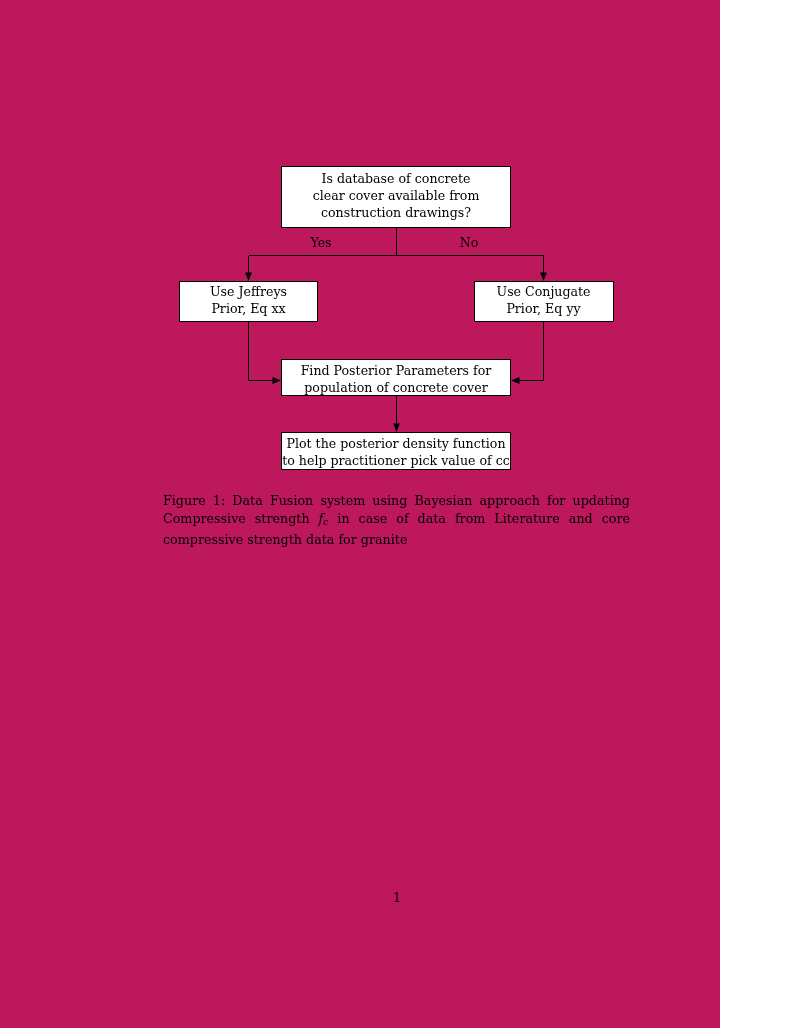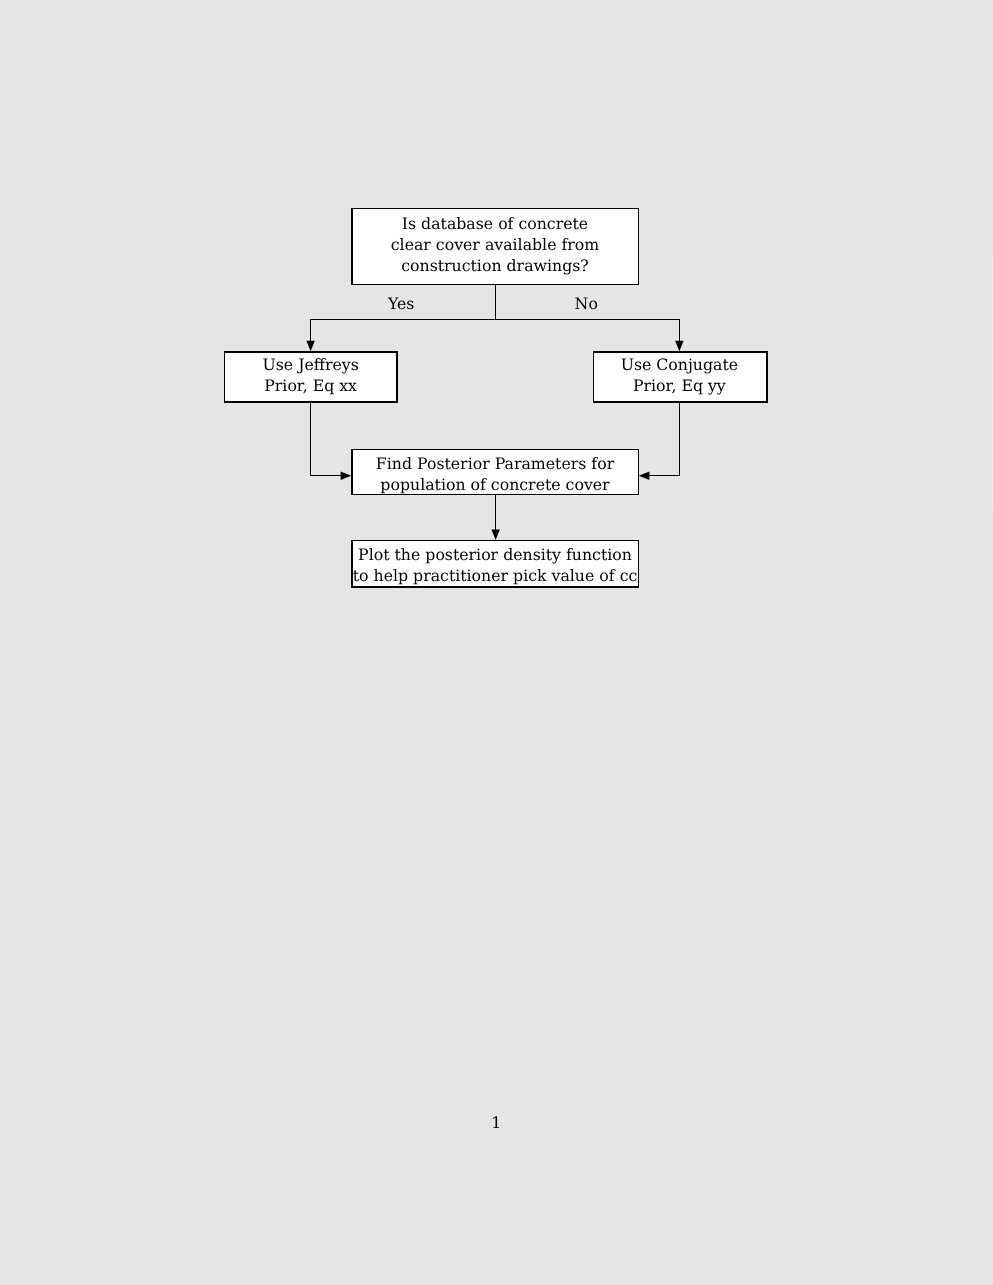--- a/index.html
+++ b/index.html
@@ -12,23 +12,23 @@
     width: 794px;
     height: 1028px;
     position: relative;
     font-family: "DejaVu Serif", "Liberation Serif", serif;
     color: #000000;
     overflow: hidden;
   }
   #page {
     position: absolute;
     left: 0; top: 0;
-    width: 794px;
+    width: 720px;
     height: 1028px;
-    background: #e5e5e5;
+    background: #be185d;
   }
   
   #figure-area {
     position: absolute;
     left: 0;
     top: 0;
     width: 794px;
     height: 490px;
   }
   svg#flowchart {
@@ -159,16 +159,17 @@
 
       <g>
         <rect class="node-rect" x="281.5" y="432.5" width="229" height="37"></rect>
         <text class="node-text" x="396" y="448">Plot the posterior density function</text>
         <text class="node-text" x="396" y="465">to help practitioner pick value of cc</text>
       </g>
 
     </svg>
   </div>
 
+  <div id="caption"><span class="cap-label">Figure 1:</span> <span>Data Fusion system using Bayesian approach for updating Compressive strength</span> <span class="math-var">f</span><span class="math-sub">c</span> <span>in case of data from Literature and core compressive strength data for granite</span></div>
 
   <div id="page-number">1</div>
 
 </div>
 
 </body></html>

